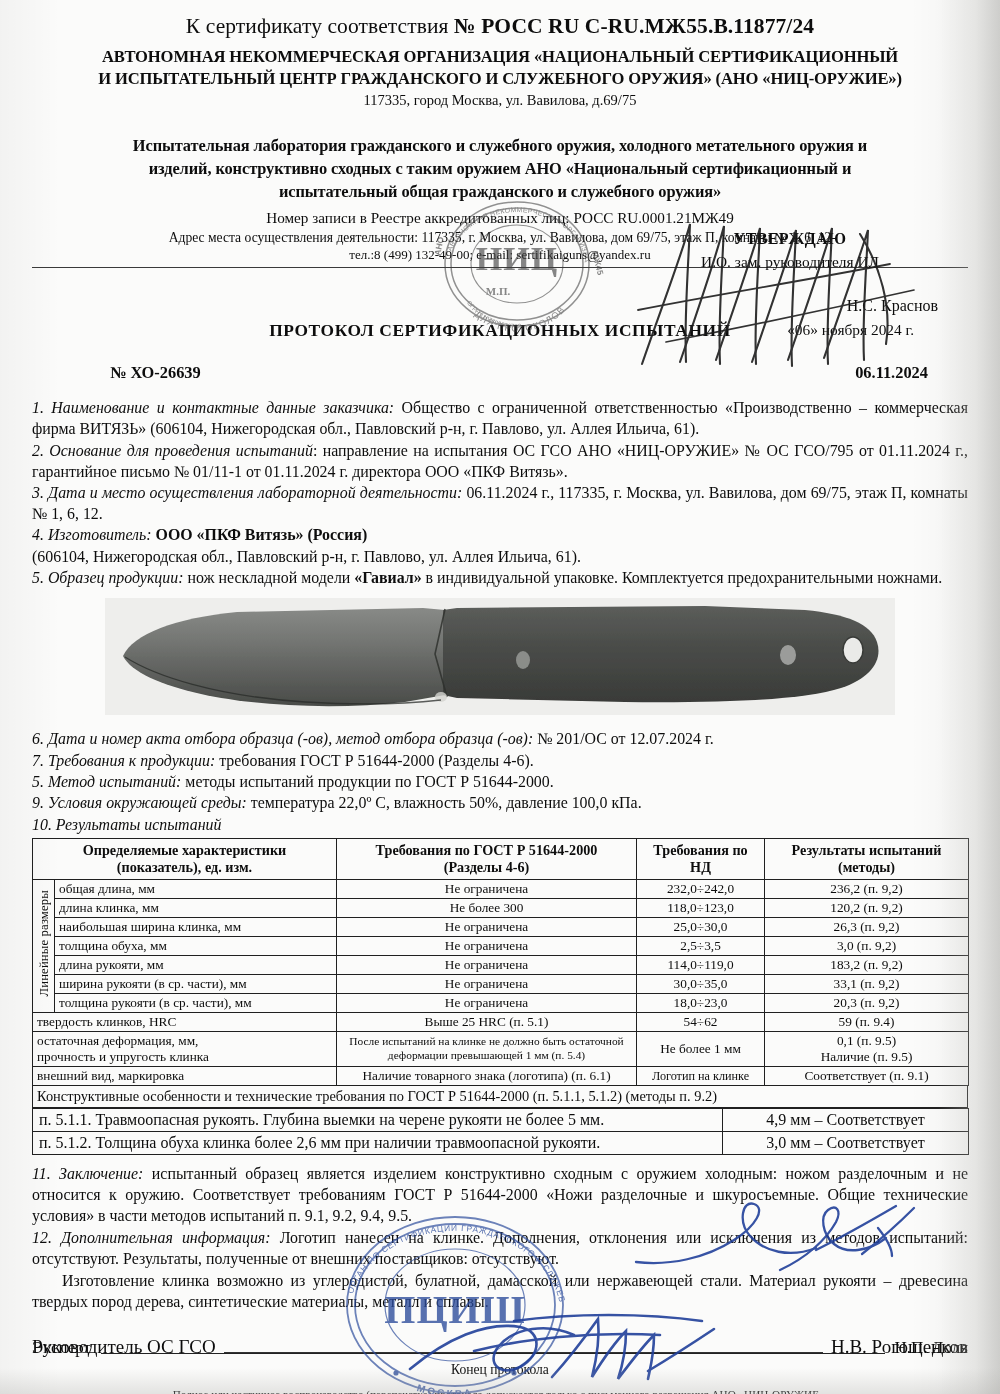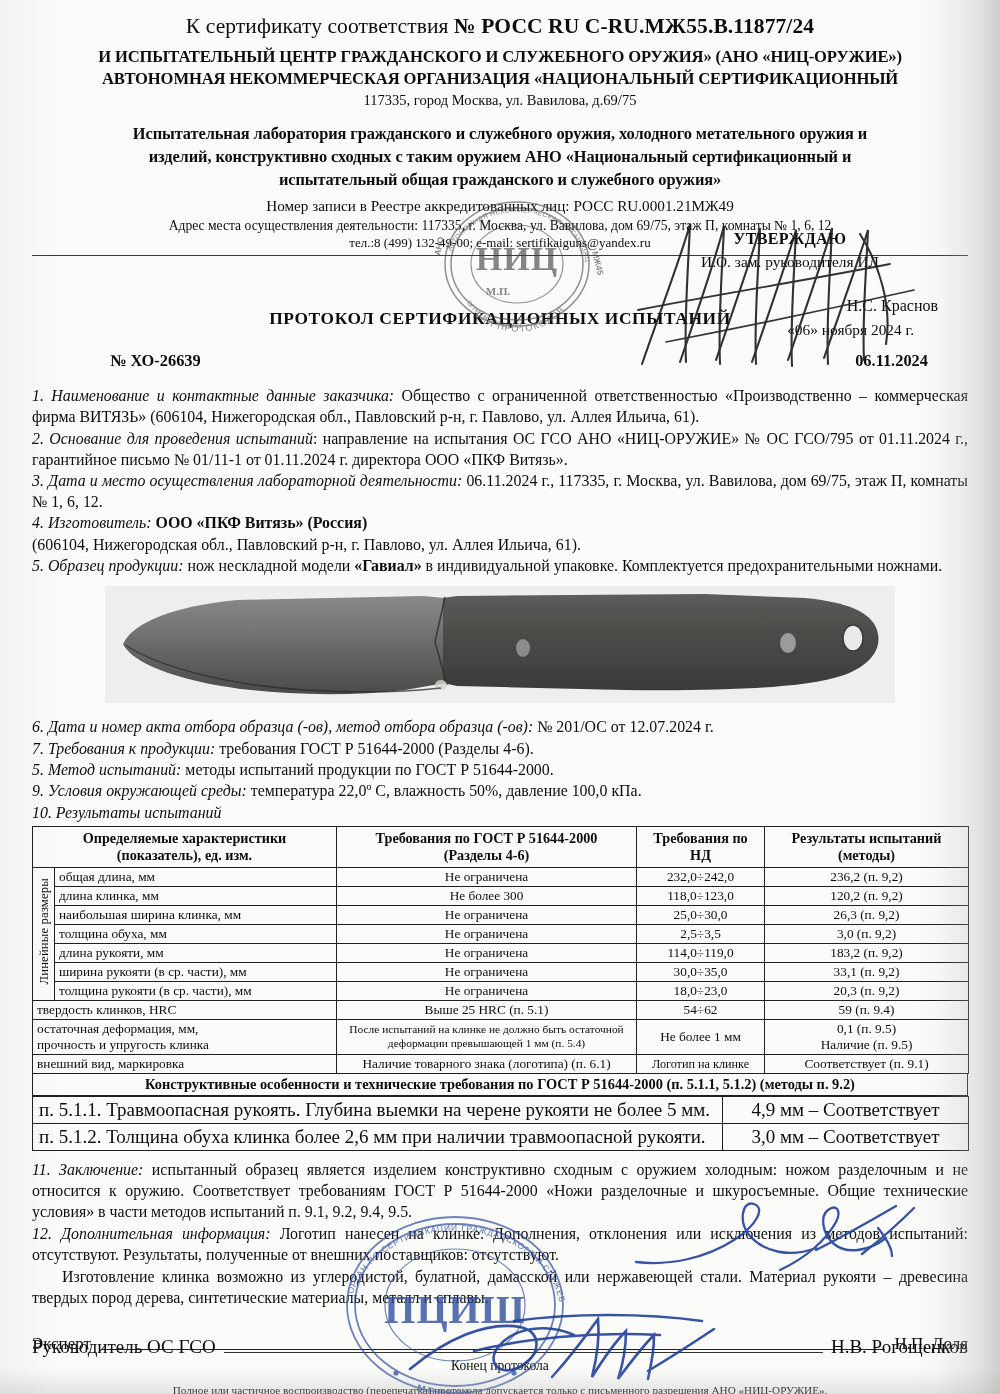--- a/index.html
+++ b/index.html
@@ -38,21 +38,21 @@
   .cert-line .num { font-weight:bold; }
 
   .org-name {
     text-align:center; font-weight:bold; font-size:16.6px;
     line-height:1.30; margin-top:7px; letter-spacing:-0.15px;
   }
   .org-addr { text-align:center; font-size:14.5px; margin-top:3px; }
 
   .lab-title {
     text-align:center; font-weight:bold; font-size:16.4px;
-    line-height:1.40; margin-top:14px; letter-spacing:-0.1px;
+    line-height:1.40; margin-top:26px; letter-spacing:-0.1px;
   }
   .reg-line { text-align:center; font-size:15.2px; margin-top:5px; }
   .addr-line { text-align:center; font-size:13.6px; margin-top:3px; }
   .tel-line  { text-align:center; font-size:13.0px; margin-top:1px; }
 
   .hr-thin { border:0; border-top:1.1px solid #3a3a3a; margin:4px 0 0 0; }
 
   .approve-block {
     position:absolute; right:60px; top:228px; width:300px;
     text-align:center; font-size:15.4px; line-height:1.42;
@@ -102,24 +102,24 @@
   .vert-label span {
     display:inline-block;
     writing-mode:vertical-rl; transform:rotate(180deg);
     font-size:12.6px; white-space:nowrap; letter-spacing:0.2px;
   }
   td.small { font-size:12.2px; line-height:1.15; }
   td.tiny  { font-size:11.4px; line-height:1.16; }
 
   
   .constr-head {
-    text-align:center; font-weight:bold; font-size:14.4px;
+    text-align:left; font-weight:normal; font-size:14.4px;
     border:1px solid #202020; border-top:none; padding:2px 4px;
   }
-  table.constr { width:100%; border-collapse:collapse; font-size:19px; table-layout:fixed;}
+  table.constr { width:100%; border-collapse:collapse; font-size:16px; table-layout:fixed;}
   table.constr td { border:1px solid #202020; padding:2px 6px; }
   table.constr td.val { text-align:center; }
 
   .concl { margin-top:8px; font-size:15.9px; line-height:1.345; text-align:justify; }
   .concl p { margin:0; }
   .indent { text-indent:30px; }
 
   .sign-row {
     margin-top:26px; display:flex; align-items:flex-end;
     font-size:17px; position:relative;
@@ -152,22 +152,22 @@
 <body>
 
 <div class="page">
 
   <div class="cert-line">
     <span>К сертификату соответствия</span>
     <span class="num">№ РОСС RU C-RU.МЖ55.В.11877/24</span>
   </div>
 
   <div class="org-name">
+    <div>АВТОНОМНАЯ НЕКОММЕРЧЕСКАЯ ОРГАНИЗАЦИЯ «НАЦИОНАЛЬНЫЙ СЕРТИФИКАЦИОННЫЙ</div>
     <div>И ИСПЫТАТЕЛЬНЫЙ ЦЕНТР ГРАЖДАНСКОГО И СЛУЖЕБНОГО ОРУЖИЯ» (АНО «НИЦ-ОРУЖИЕ»)</div>
-    <div>АВТОНОМНАЯ НЕКОММЕРЧЕСКАЯ ОРГАНИЗАЦИЯ «НАЦИОНАЛЬНЫЙ СЕРТИФИКАЦИОННЫЙ</div>
   </div>
   <div class="org-addr">117335, город Москва, ул. Вавилова, д.69/75</div>
 
   <div class="lab-title">
     <div>Испытательная лаборатория гражданского и служебного оружия, холодного метательного оружия и</div>
     <div>изделий, конструктивно сходных с таким оружием АНО «Национальный сертификационный и</div>
     <div>испытательный общая гражданского и служебного оружия»</div>
   </div>
   <div class="reg-line">Номер записи в Реестре аккредитованных лиц: РОСС RU.0001.21МЖ49</div>
   <div class="addr-line">Адрес места осуществления деятельности: 117335, г. Москва, ул. Вавилова, дом 69/75, этаж П, комнаты № 1, 6, 12</div>

